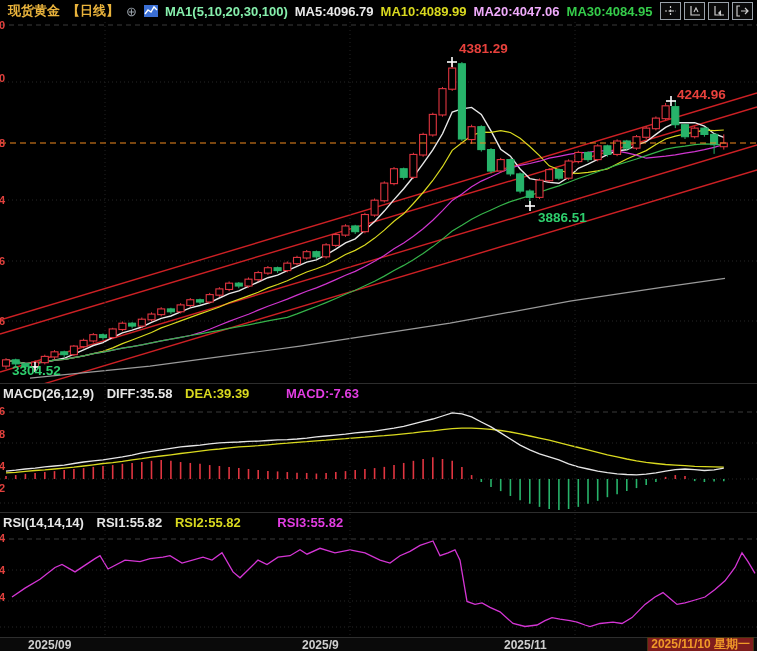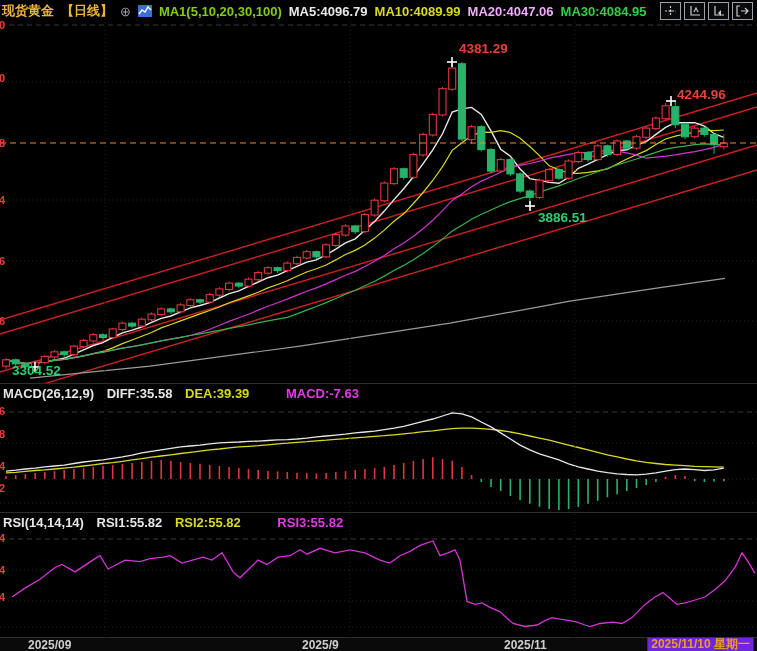--- a/index.html
+++ b/index.html
@@ -1,31 +1,31 @@
 <!DOCTYPE html>
 <html><head>
 <meta charset="utf-8">
 <style>
   html,body{margin:0;padding:0;background:#000;width:757px;height:651px;overflow:hidden;
     font-family:"Liberation Sans",sans-serif;-webkit-font-smoothing:antialiased;}
   #app{position:relative;width:757px;height:651px;background:#000;}
   #chart-svg{position:absolute;left:0;top:0;}
   .hdr{position:absolute;left:0;top:0;width:695px;height:22px;display:flex;align-items:center;
-    gap:7px;padding-left:2px;box-sizing:border-box;font-size:13px;font-weight:700;white-space:nowrap;}
+    gap:7px;padding-left:8px;box-sizing:border-box;font-size:13px;font-weight:700;white-space:nowrap;}
   .sym{color:#e9b33c;} .per{color:#e9b33c;} .plus{color:#98a0a8;font-weight:400;font-size:13px;}
-  .magrp{color:#84cc16;} .ma5{color:#e8e8e8;} .ma10{color:#d9d91f;} .ma20{color:#f0abfc;} .ma30{color:#35cc4a;}
+  .magrp{color:#86efac;} .ma5{color:#e8e8e8;} .ma10{color:#d9d91f;} .ma20{color:#f0abfc;} .ma30{color:#35cc4a;}
   .toolbar{position:absolute;right:4px;top:2px;display:flex;gap:3px;}
   .tbtn{width:19px;height:16px;border:1px solid #9aa2aa;display:flex;align-items:center;justify-content:center;background:#0a0a0a;cursor:pointer;}
   .lblrow{position:absolute;left:3px;font-size:13px;font-weight:700;white-space:nowrap;}
   .lblrow span{margin-right:9px;}
   .w{color:#e6e6e6;text-align:right;} .y{color:#d9d91f;} .m{color:#e23de2;padding-left:24px;}
   .axisbar{position:absolute;left:0;top:637px;width:757px;height:14px;background:#0a0a0a;border-top:1px solid #2e2e2e;box-sizing:content-box;}
   .axlbl{position:absolute;top:638px;font-size:12px;font-weight:700;color:#cfcfcf;}
   .axdate{position:absolute;top:637px;right:3px;font-size:12px;font-weight:700;color:#f09a28;
-    border:1px solid #463312;background:#6d28d9;padding:0 3px;line-height:13px;}
+    border:1px solid #463312;background:#7f1d1d;padding:0 3px;line-height:13px;}
   .wm{position:absolute;left:625px;top:593px;font-size:34px;font-weight:400;letter-spacing:3px;color:#e8e8e8;
     text-shadow:0 0 3px #000,1px 1px 0 #222;}
   .micon{display:inline-flex;}
 </style>
 </head>
 <body>
 
 <div id="app">
 
   <svg id="chart-svg" width="757" height="651">

